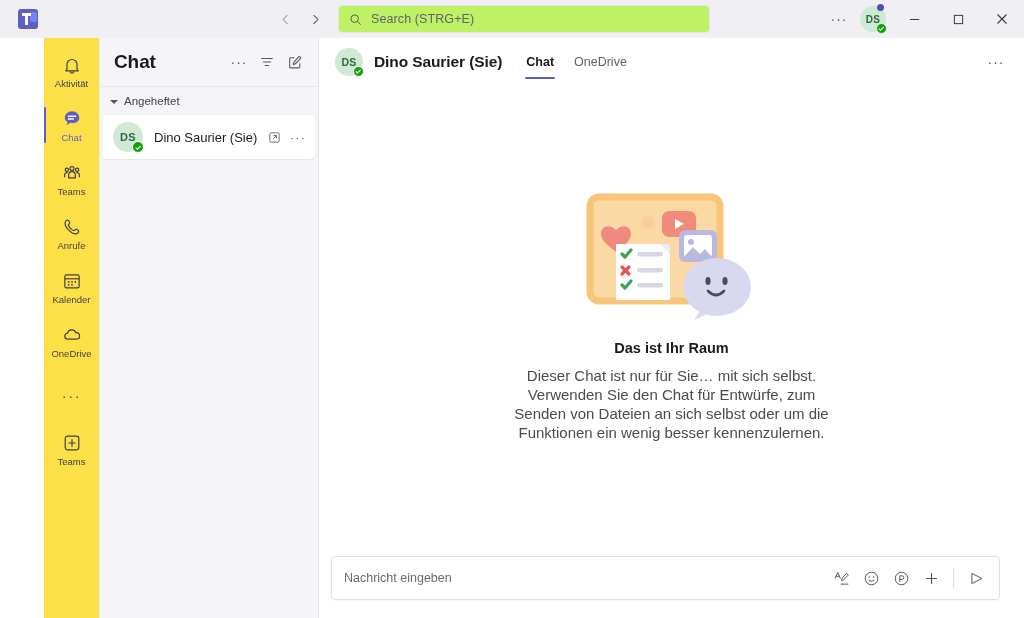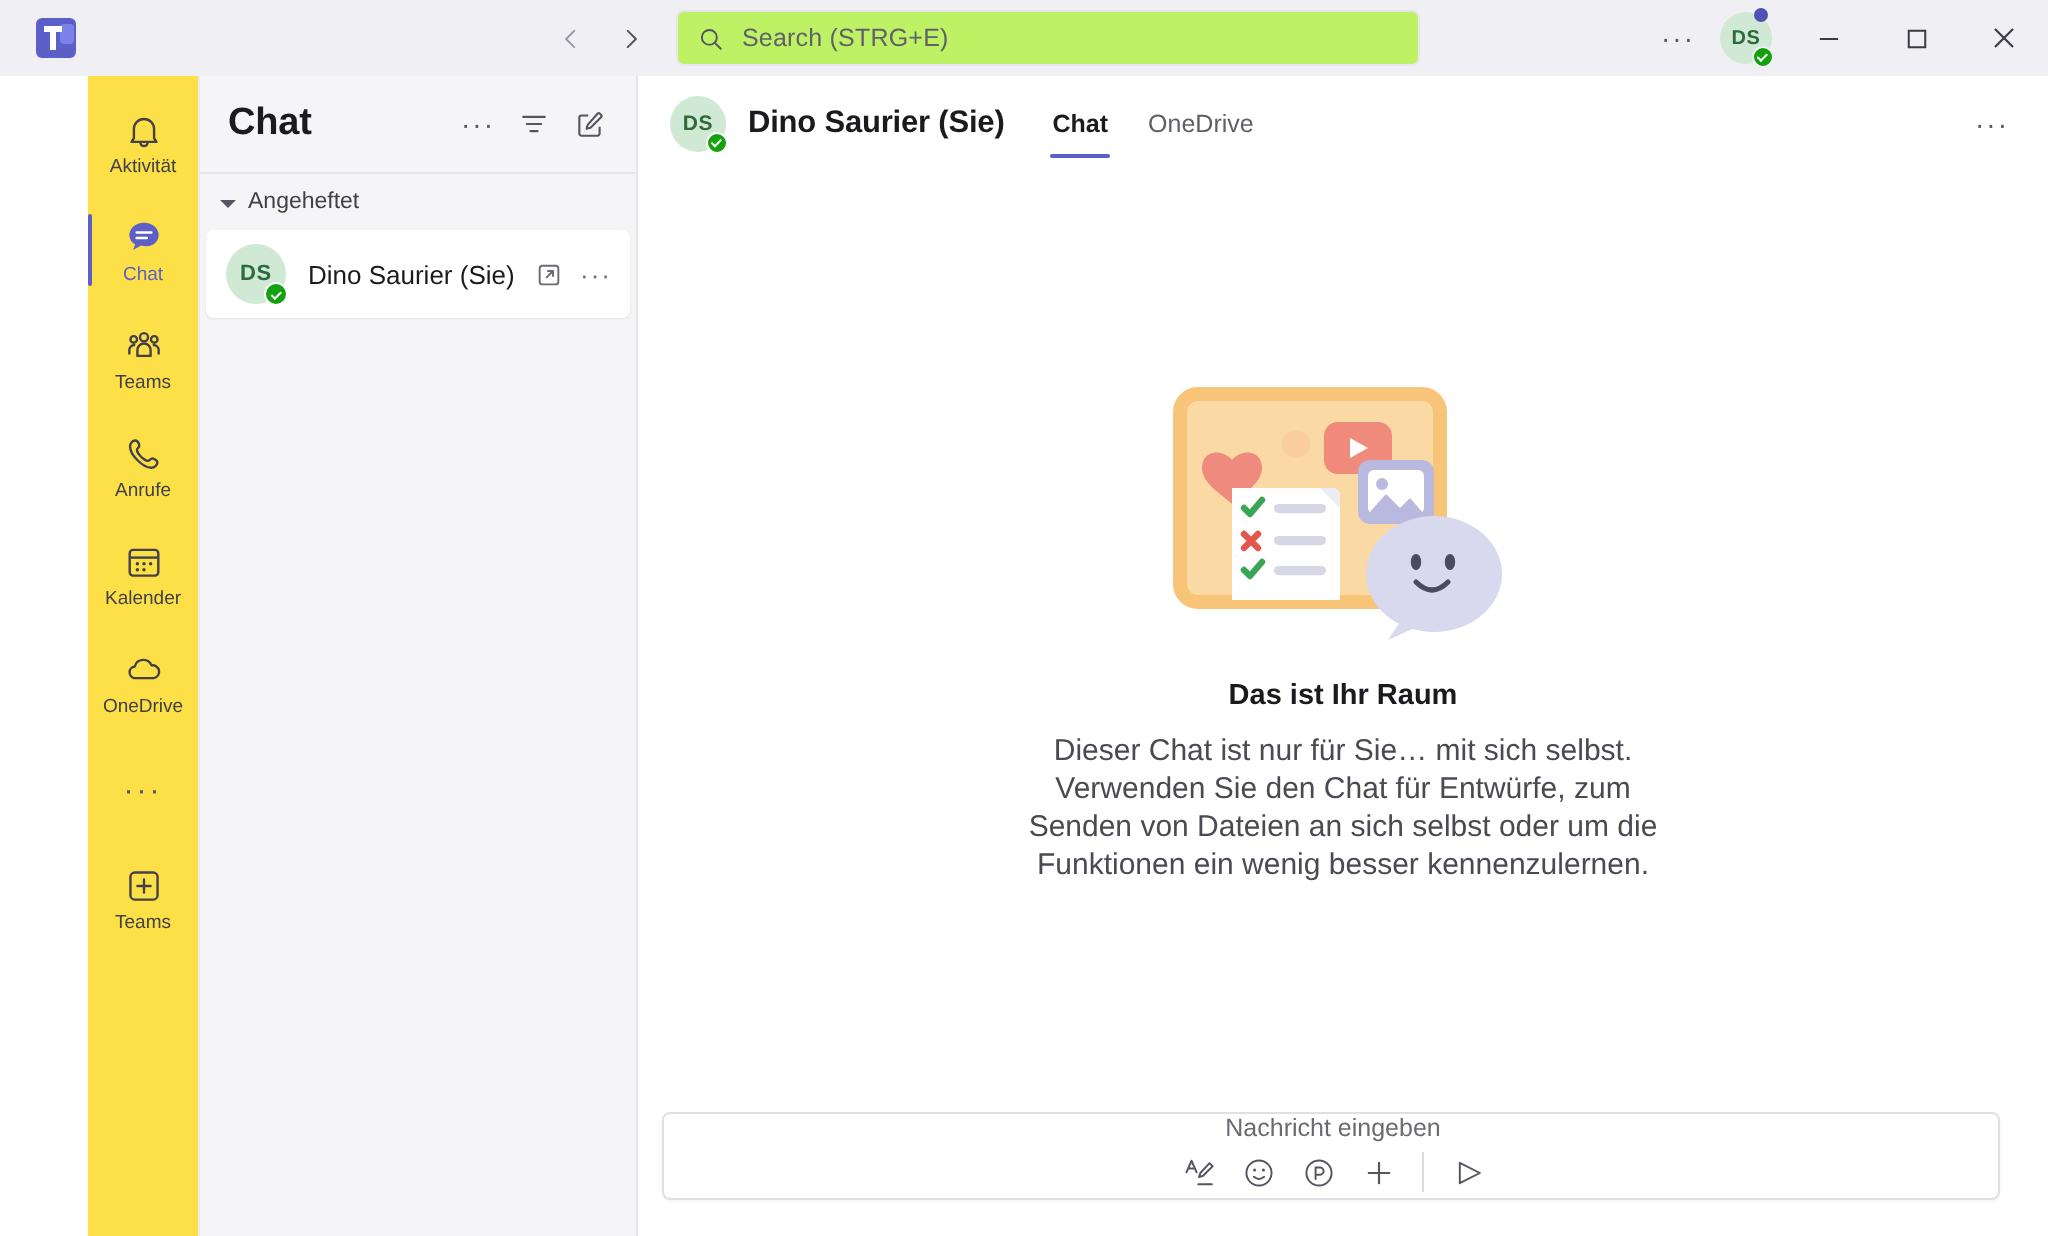--- a/index.html
+++ b/index.html
@@ -309,21 +309,20 @@
     position: absolute; left: 331px; right: 24px; bottom: 18px;
   }
   .composer {
     height: 44px;
     background: #ffffff;
     border: 1px solid #e0e0e4;
     border-radius: 4px;
     display: flex; align-items: center;
     padding-left: 12px; padding-right: 10px;
     box-shadow: 0 1px 2px rgba(0,0,0,.04);
-    flex-direction: column;
   }
   .composer-placeholder {
     font-size: 12.5px; color: #6a6a73; flex: 1 1 auto;
   }
   .composer-actions { display: flex; align-items: center; gap: 4px; }
   .cbtn {
     width: 26px; height: 26px;
     display: flex; align-items: center; justify-content: center;
     color: #55555f;
   }

